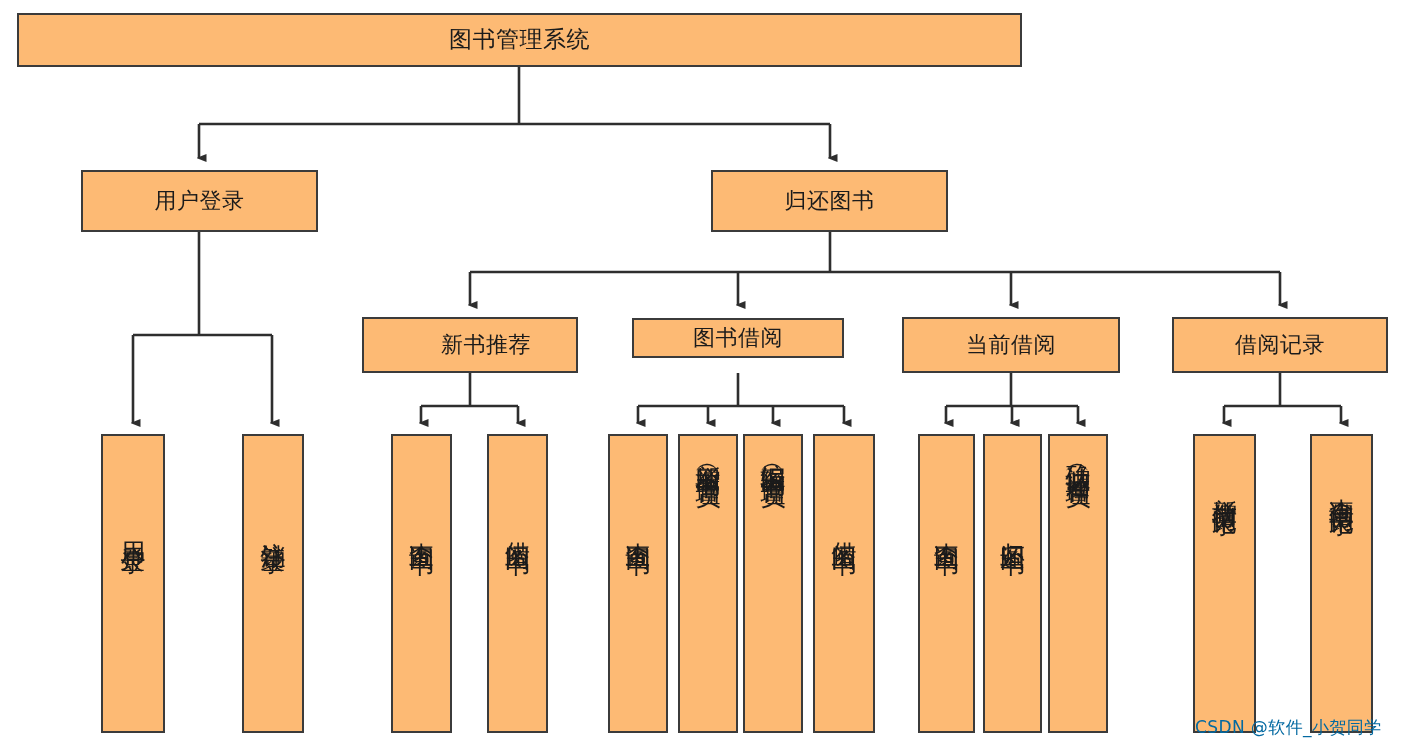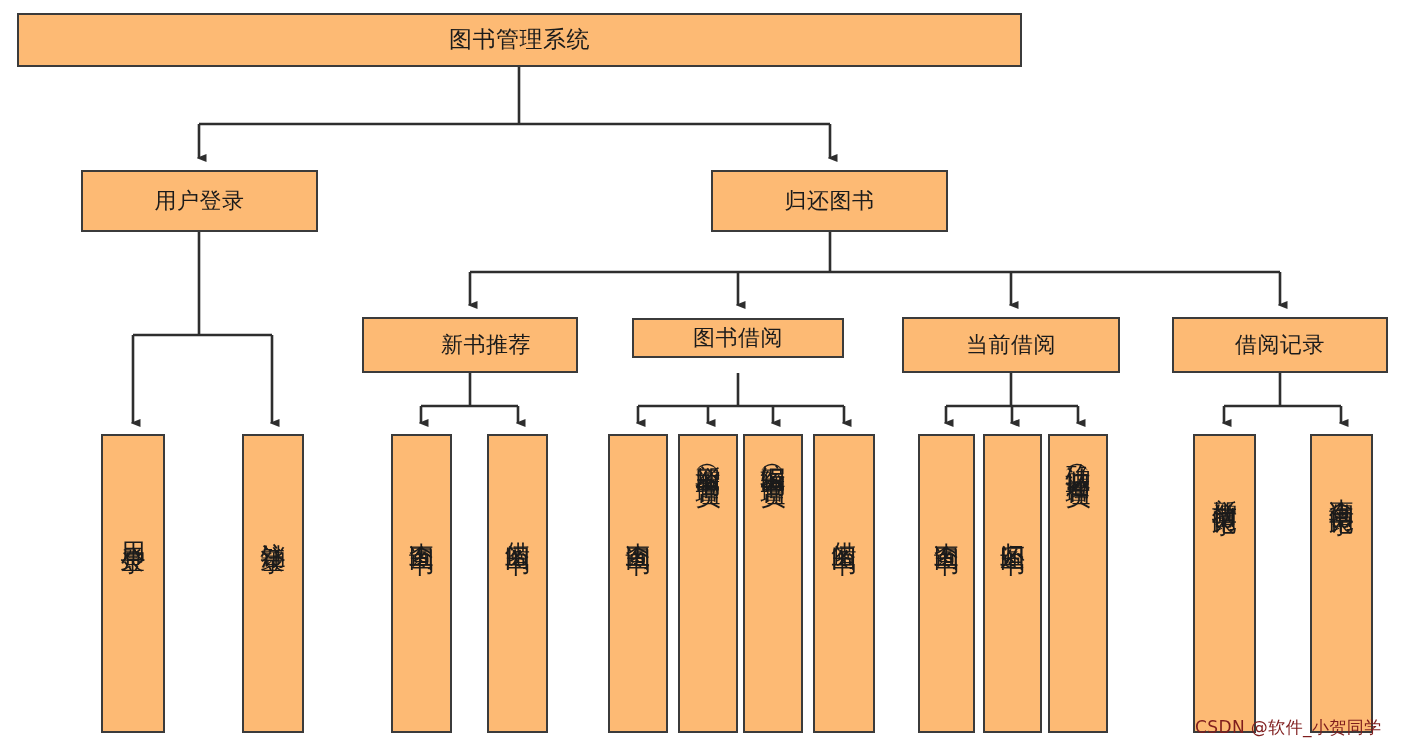--- a/index.html
+++ b/index.html
@@ -55,21 +55,21 @@
     text-orientation: upright;
     font-size: 25px;
     letter-spacing: 3px;
     line-height: 1;
     margin: 0 auto;
     text-align: center;
   }
   .watermark {
     position: absolute;
     font-size: 17px;
-    color: #7f1d1d;
+    color: #0369a1;
     white-space: nowrap;
     letter-spacing: 0.4px;
   }
 </style>
 </head>
 <body>
 
 <div id="canvas">
 
   <svg id="wires" viewBox="0 0 1405 747">

